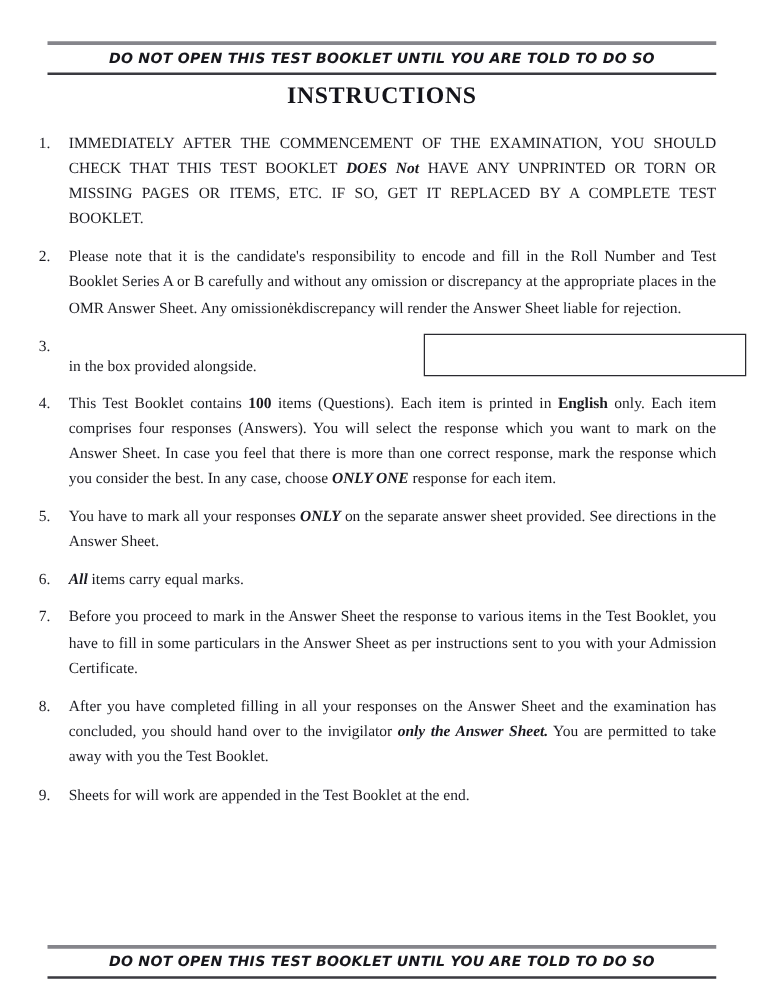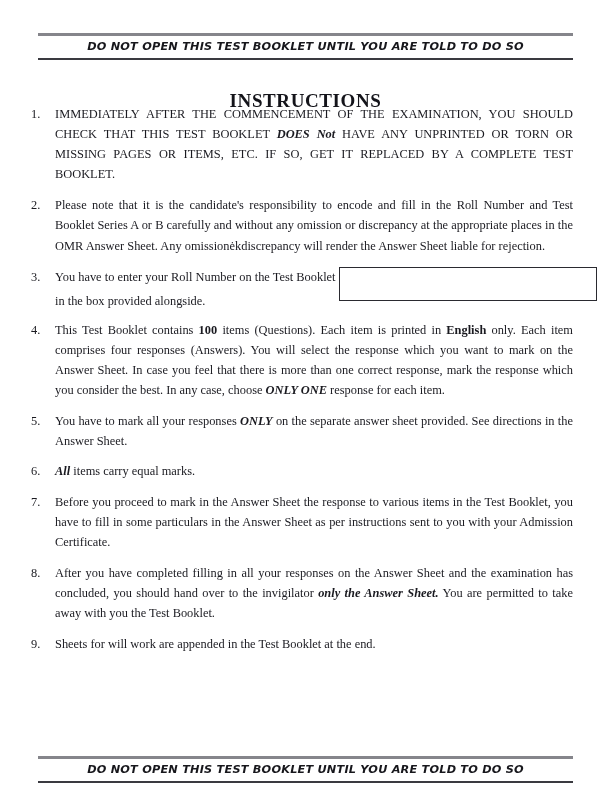--- a/index.html
+++ b/index.html
@@ -55,21 +55,21 @@
     color: #17171c;
     padding: 5px 0 5px 0;
     line-height: 1.1;
     white-space: nowrap;
   }
 
   
   .title {
     position: absolute;
     left: 0;
-    top: 90px;
+    top: 66px;
     width: 611px;
     text-align: center;
     font-family: "Liberation Serif", "DejaVu Serif", serif;
     font-weight: bold;
     font-size: 19px;
     letter-spacing: 0.6px;
     color: #14141a;
   }
 
   
@@ -109,21 +109,21 @@
   b, strong { font-weight: bold; }
   .bi { font-weight: bold; font-style: italic; }
 
   
   .item-roll { margin-bottom: 9px; }
   .roll-wrap {
     position: relative;
     flex: 1 1 auto;
   }
   .roll-line1 { display: block; }
-  .roll-line2 { display: block; margin-top: 4px; }
+  .roll-line2 { display: block; margin-top: 16px; }
   .roll-box {
     position: absolute;
     left: 284px;
     top: 0px;
     width: 258px;
     height: 34px;
     border: 1.3px solid #2a2a30;
     background: #ffffff;
   }
 
@@ -162,21 +162,20 @@
     </div>
 
     <div class="item">
       <div class="num">2.</div>
       <div class="txt bold-para">Please note that it is the candidate's responsibility to encode and fill in the Roll Number and Test Booklet Series A or B carefully and without any omission or discrepancy at the appropriate places in the OMR Answer Sheet. Any omissionėkdiscrepancy will render the Answer Sheet liable for rejection.</div>
     </div>
 
     <div class="item item-roll">
       <div class="num">3.</div>
       <div class="roll-wrap">
-        <span class="roll-line1">You have to enter your Roll Number on the Test Booklet</span>
         <span class="roll-line2">in the box provided alongside.</span>
         <div class="roll-box"></div>
       </div>
     </div>
 
     <div class="item">
       <div class="num">4.</div>
       <div class="txt" id="t4"><span>This Test Booklet contains </span><b>100</b><span> items (Questions). Each item is printed in </span><b>English</b><span> only. Each item comprises four responses (Answers). You will select the response which you want to mark on the Answer Sheet. In case you feel that there is more than one correct response, mark the response which you consider the best. In any case, choose </span><span class="bi">ONLY ONE</span><span> response for each item.</span></div>
     </div>
 

